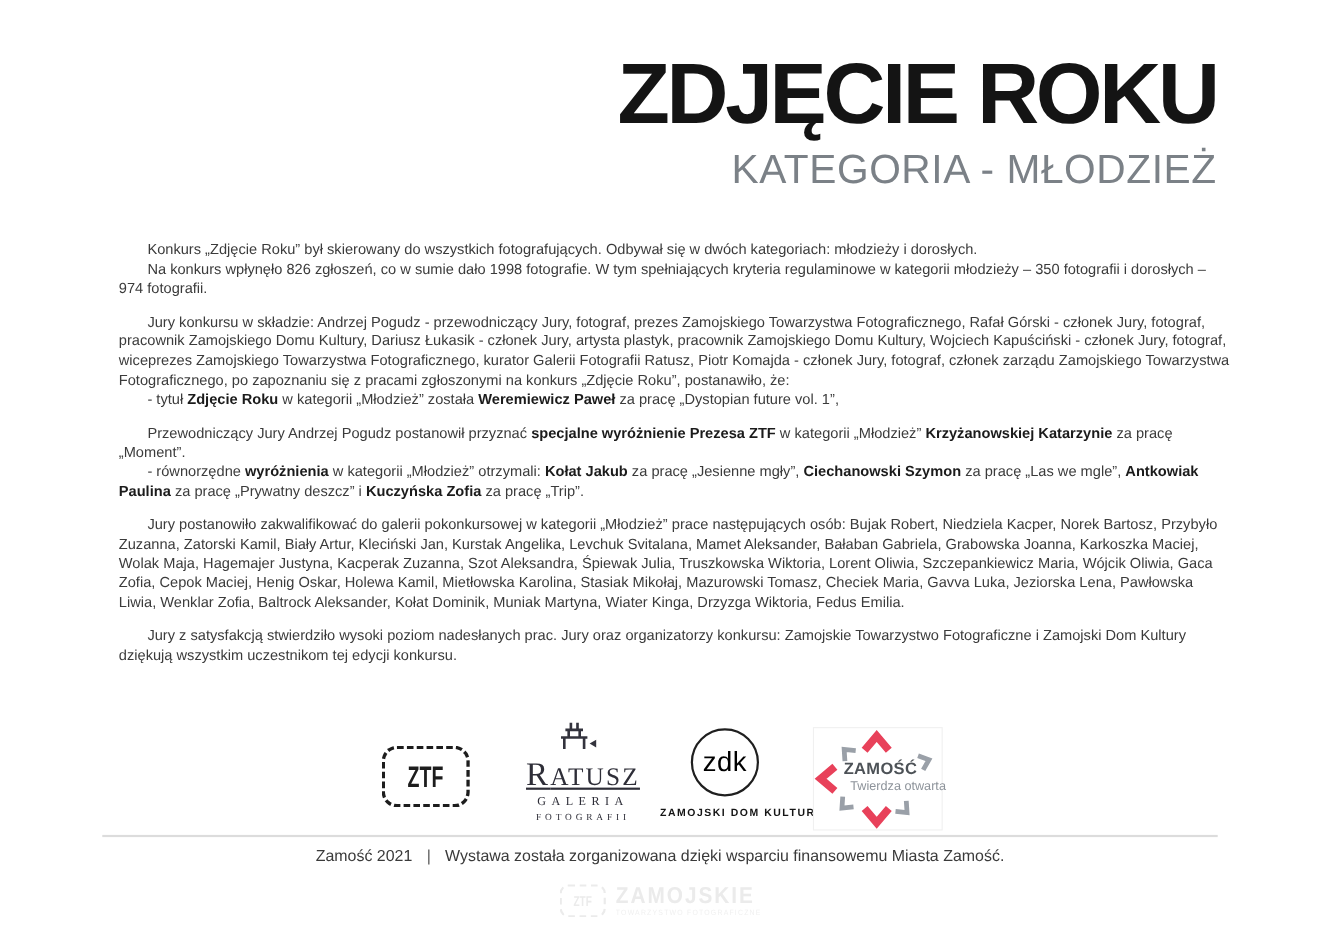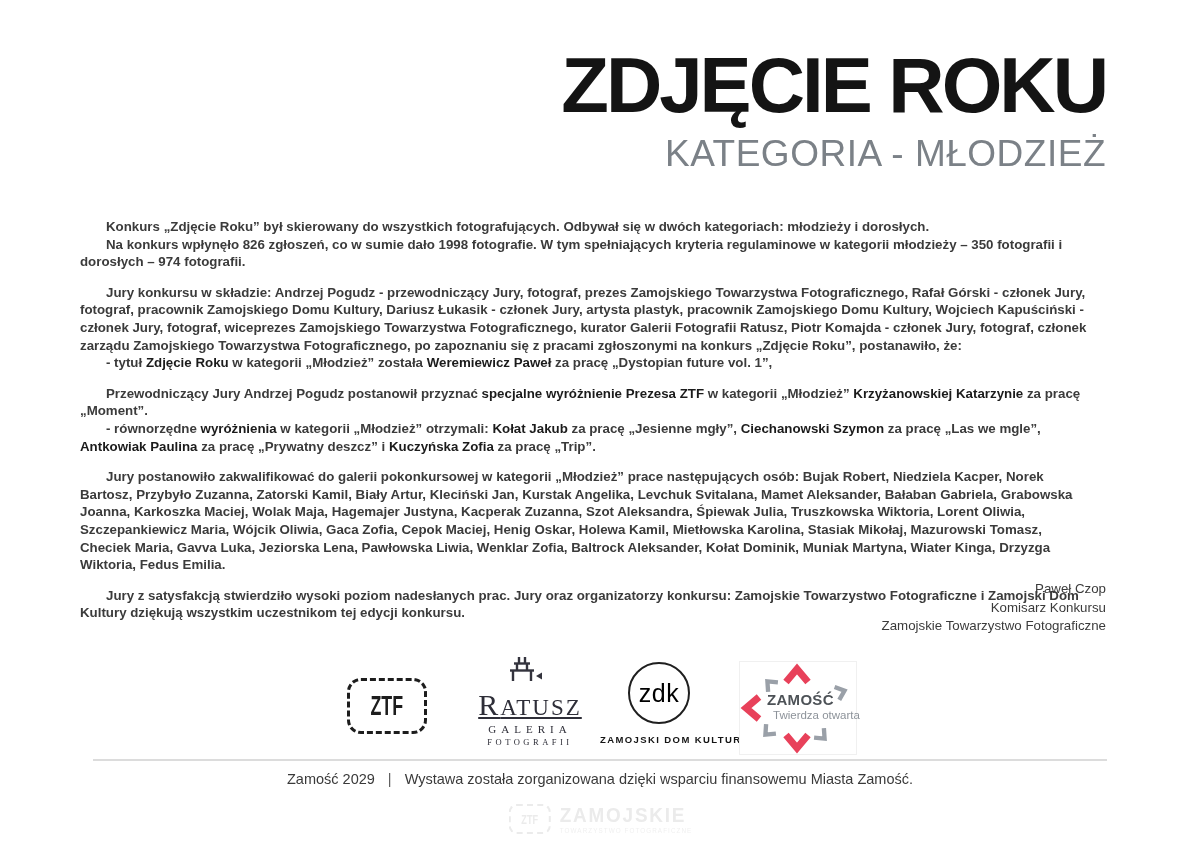--- a/index.html
+++ b/index.html
@@ -14,22 +14,22 @@
     font-size:78px; font-weight:bold; color:#141414; line-height:1.0;
     letter-spacing:-3px; margin:0;
   }
   .subtitle {
     font-size:37px; font-weight:normal; color:#7b8187; letter-spacing:0.5px;
     margin-top:9px;
   }
 
   
   .content {
-    position:absolute; left:80px; top:218px; width:1012px;
-    font-size:13.3px; line-height:17.6px; color:#3b3b3b; text-align:left;font-weight:bold;
+    position:absolute; left:108px; top:218px; width:1012px;
+    font-size:13.3px; line-height:17.6px; color:#3b3b3b; text-align:left;
   }
   .para { margin:0; }
   .para.indent { text-indent:26px; }
   .para.gap { margin-top:13px; }
   .para b { color:#1b1b1b; }
 
   .signature {
     position:absolute; right:94px; top:580px; text-align:right;
     font-size:13.3px; line-height:18.5px; color:#3b3b3b;
   }
@@ -117,25 +117,20 @@
       <p class="para indent"><span>Konkurs „Zdjęcie Roku” był skierowany do wszystkich fotografujących. Odbywał się w dwóch kategoriach: młodzieży i dorosłych.</span></p>
       <p class="para indent"><span>Na konkurs wpłynęło 826 zgłoszeń, co w sumie dało 1998 fotografie. W tym spełniających kryteria regulaminowe w kategorii młodzieży – 350 fotografii i dorosłych – 974 fotografii.</span></p>
       <p class="para indent gap"><span>Jury konkursu w składzie: Andrzej Pogudz - przewodniczący Jury, fotograf, prezes Zamojskiego Towarzystwa Fotograficznego, Rafał Górski - członek Jury, fotograf, pracownik Zamojskiego Domu Kultury, Dariusz Łukasik - członek Jury, artysta plastyk, pracownik Zamojskiego Domu Kultury, Wojciech Kapuściński - członek Jury, fotograf, wiceprezes Zamojskiego Towarzystwa Fotograficznego, kurator Galerii Fotografii Ratusz, Piotr Komajda - członek Jury, fotograf, członek zarządu Zamojskiego Towarzystwa Fotograficznego, po zapoznaniu się z pracami zgłoszonymi na konkurs „Zdjęcie Roku”, postanawiło, że:</span></p>
       <p class="para indent"><span>- tytuł </span><b>Zdjęcie Roku</b><span> w kategorii „Młodzież” została </span><b>Weremiewicz Paweł</b><span> za pracę „Dystopian future vol. 1”,</span></p>
       <p class="para indent gap"><span>Przewodniczący Jury Andrzej Pogudz postanowił przyznać </span><b>specjalne wyróżnienie Prezesa ZTF</b><span> w kategorii „Młodzież” </span><b>Krzyżanowskiej Katarzynie</b><span> za pracę „Moment”.</span></p>
       <p class="para indent"><span>- równorzędne </span><b>wyróżnienia</b><span> w kategorii „Młodzież” otrzymali: </span><b>Kołat Jakub</b><span> za pracę „Jesienne mgły”, </span><b>Ciechanowski Szymon</b><span> za pracę „Las we mgle”, </span><b>Antkowiak Paulina</b><span> za pracę „Prywatny deszcz” i </span><b>Kuczyńska Zofia</b><span> za pracę „Trip”.</span></p>
       <p class="para indent gap"><span>Jury postanowiło zakwalifikować do galerii pokonkursowej w kategorii „Młodzież” prace następujących osób: Bujak Robert, Niedziela Kacper, Norek Bartosz, Przybyło Zuzanna, Zatorski Kamil, Biały Artur, Kleciński Jan, Kurstak Angelika, Levchuk Svitalana, Mamet Aleksander, Bałaban Gabriela, Grabowska Joanna, Karkoszka Maciej, Wolak Maja, Hagemajer Justyna, Kacperak Zuzanna, Szot Aleksandra, Śpiewak Julia, Truszkowska Wiktoria, Lorent Oliwia, Szczepankiewicz Maria, Wójcik Oliwia, Gaca Zofia, Cepok Maciej, Henig Oskar, Holewa Kamil, Mietłowska Karolina, Stasiak Mikołaj, Mazurowski Tomasz, Checiek Maria, Gavva Luka, Jeziorska Lena, Pawłowska Liwia, Wenklar Zofia, Baltrock Aleksander, Kołat Dominik, Muniak Martyna, Wiater Kinga, Drzyzga Wiktoria, Fedus Emilia.</span></p>
       <p class="para indent gap"><span>Jury z satysfakcją stwierdziło wysoki poziom nadesłanych prac. Jury oraz organizatorzy konkursu: Zamojskie Towarzystwo Fotograficzne i Zamojski Dom Kultury dziękują wszystkim uczestnikom tej edycji konkursu.</span></p>
     </div>
 
-  <div class="signature">
-      <div class="sig-line">Paweł Czop</div>
-      <div class="sig-line">Komisarz Konkursu</div>
-      <div class="sig-line">Zamojskie Towarzystwo Fotograficzne</div>
-    </div>
 
   <div>
 
     <div class="ztf-logo">
       <span class="ztf-label">ZTF</span>
     </div>
 
     <div class="ratusz-logo">
       <svg class="ratusz-tower" width="44" height="36" viewBox="0 0 44 36">
         <g stroke="#33333d" stroke-width="2.4" fill="none">
@@ -177,21 +172,21 @@
         </g>
       </svg>
       <div class="zamosc-title">ZAMOŚĆ</div>
       <div class="zamosc-subtitle">Twierdza otwarta</div>
     </div>
 
   </div>
 
   <div class="footer-rule"></div>
   <div class="footer">
-    <span>Zamość 2029</span><span class="sep">|</span><span>Wystawa została zorganizowana dzięki wsparciu finansowemu Miasta Zamość.</span>
+    <span>Zamość 2021</span><span class="sep">|</span><span>Wystawa została zorganizowana dzięki wsparciu finansowemu Miasta Zamość.</span>
   </div>
 
   <div class="watermark">
     <div class="wm-box">
       <span class="wm-box-label">ZTF</span>
     </div>
     <div>
       <div class="wm-title">ZAMOJSKIE</div>
       <div class="wm-subtitle">TOWARZYSTWO FOTOGRAFICZNE</div>
     </div>

